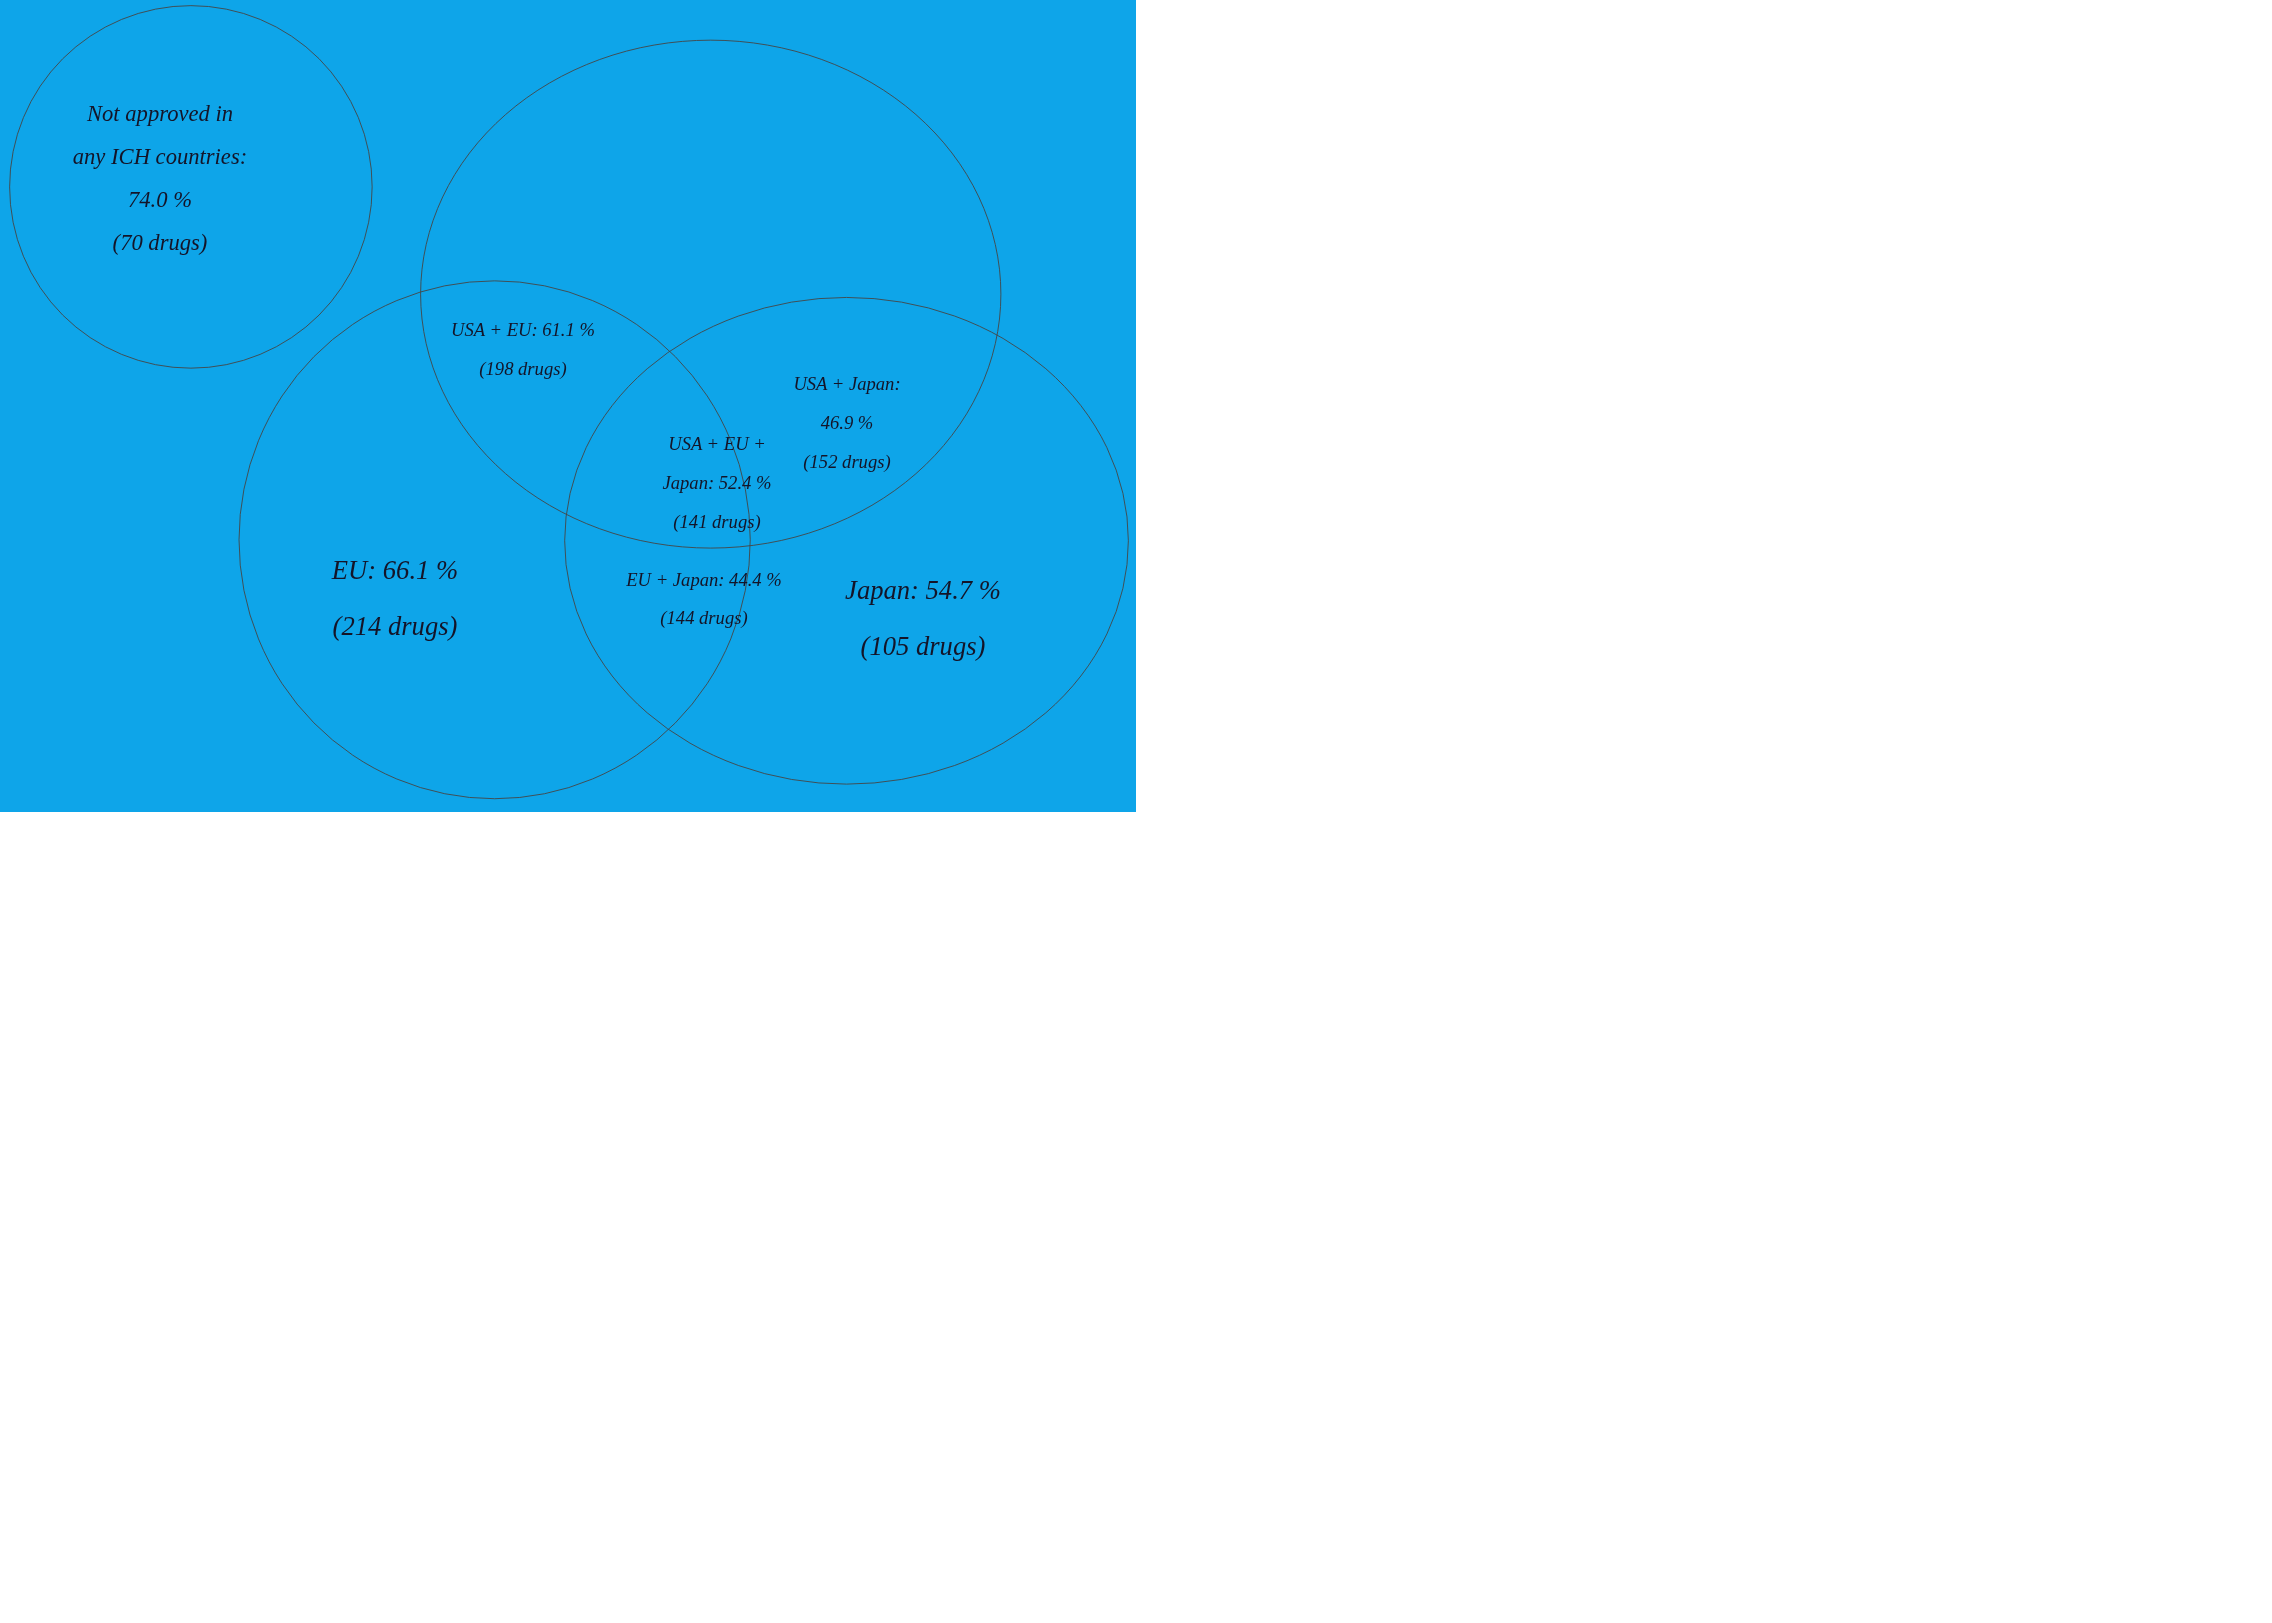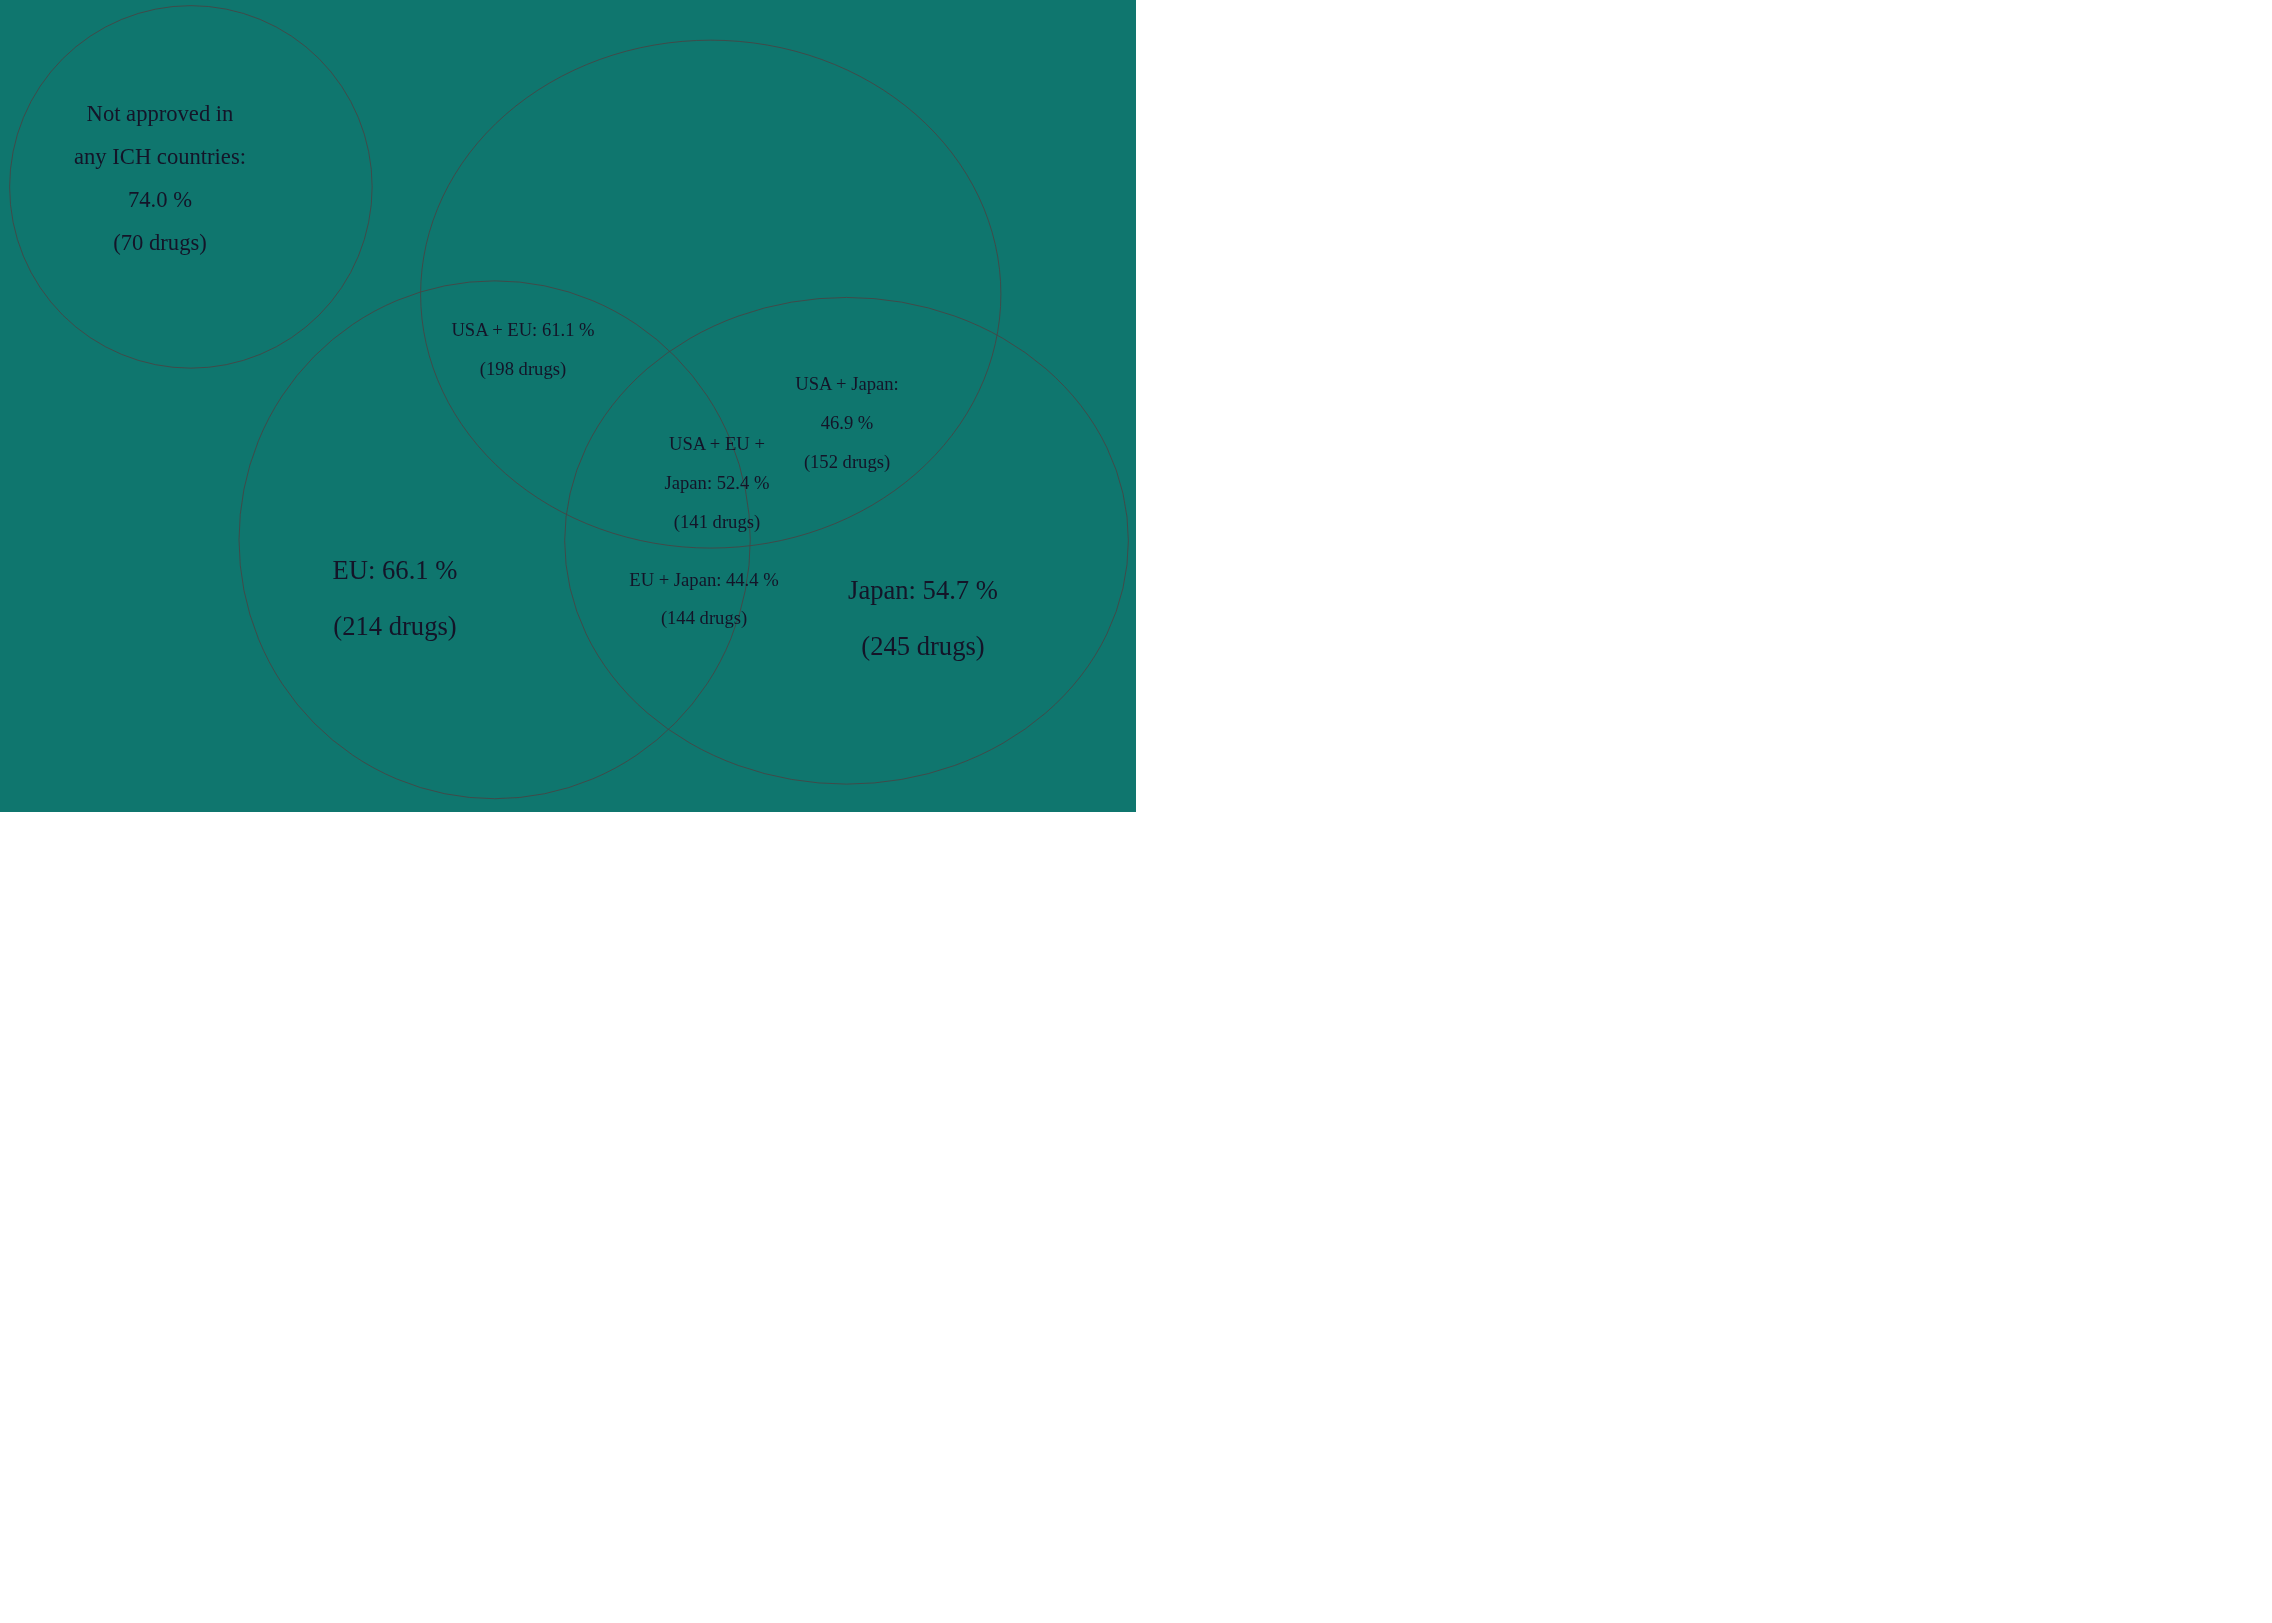--- a/index.html
+++ b/index.html
@@ -1,22 +1,23 @@
 <!DOCTYPE html>
 <html style="font-size:10.6px"><head>
 <meta charset="utf-8">
 <title>Venn diagram</title>
 <style>
   html,body{margin:0;padding:0;background:#ffffff;}
   .figure{
     position:relative;
     width:1136px;height:812px;
-    background:#0f766e;
+    background:#0ea5e9;
     overflow:hidden;
     font-family:"Liberation Serif","DejaVu Serif",serif;
+    font-style:italic;
   }
   .figure svg{position:absolute;left:0;top:0;}
   .venn-outline{
     fill:none;
     stroke:#454545;
     stroke-width:1.5;
     opacity:.9;
   }
   .lbl{
     position:absolute;
@@ -72,17 +73,17 @@
     <div>(214 drugs)</div>
   </div>
 
   <div class="lbl size-sm" style="left:704px;top:561px;--lh:38px">
     <div>EU + Japan: 44.4 %</div>
     <div>(144 drugs)</div>
   </div>
 
   <div class="lbl size-lg" style="left:923px;top:562px;--lh:56px">
     <div>Japan: 54.7 %</div>
-    <div>(245 drugs)</div>
+    <div>(105 drugs)</div>
   </div>
 
 </div>
 
 
 </body></html>

